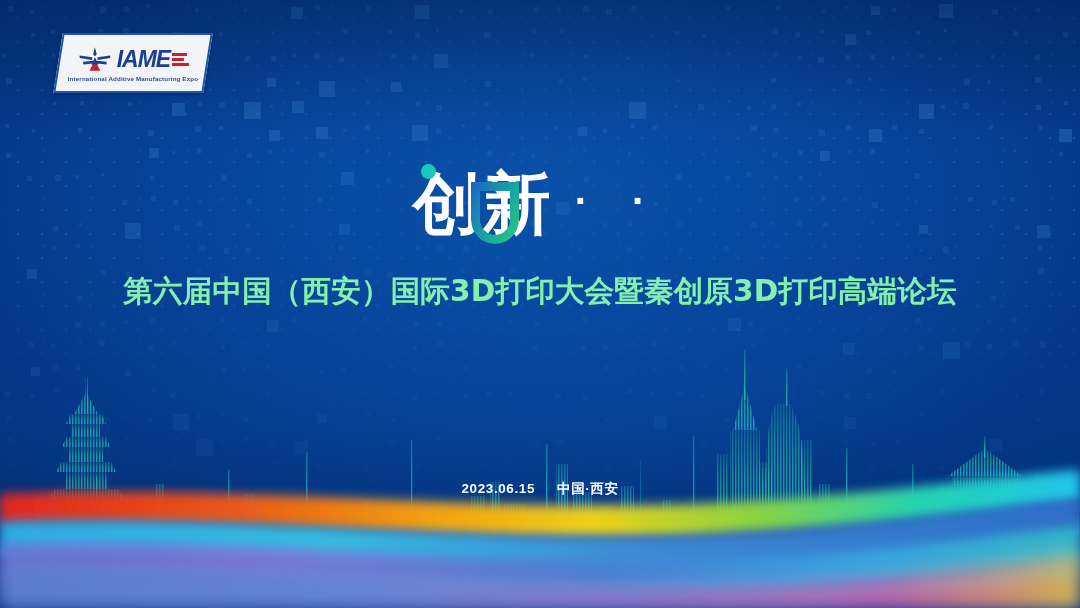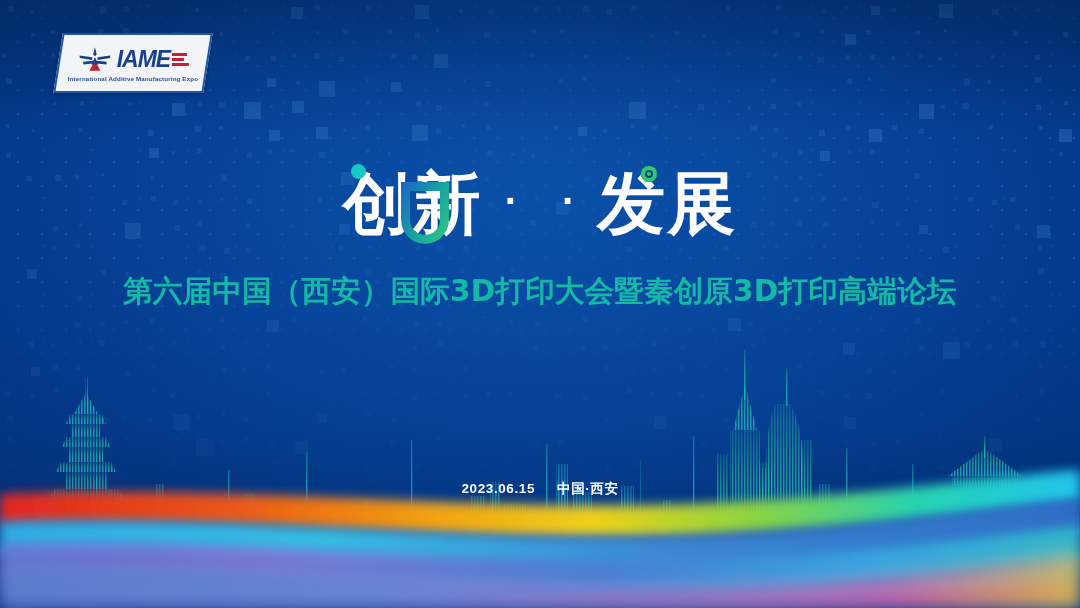--- a/index.html
+++ b/index.html
@@ -141,21 +141,21 @@
     position: absolute; left: 44px; top: -4px;
     width: 16px; height: 16px; border-radius: 50%;
     background: #2ecb66;
     box-shadow: inset 0 0 0 4px #2ecb66, inset 0 0 0 6px #0b3f93;
   }
 
   
   .title-cn {
     position: absolute; left: 0; right: 0; top: 272px;
     text-align: center;
-    color: #14b8a6;
+    color: #86efac;
     font-weight: 800;
     font-size: 29.5px;
     letter-spacing: 0.2px;
     font-family: "DejaVu Sans", "Liberation Sans", sans-serif;
     white-space: nowrap;
   }
   .title-en {
     position: absolute; left: 0; right: 0; top: 314px;
     text-align: center;
     color: #eef4fc;
@@ -704,24 +704,20 @@
       <span class="acc-dot-cyan"></span>
       <span class="acc-u2"></span>
       <span class="slogan-txt">创新</span>
     </div>
 
     <span class="slogan-dot-sep">·</span>
 
 
     <span class="slogan-dot-sep">·</span>
 
-    <div class="slogan-grp">
-      <span class="acc-dot-green"></span>
-      <span class="slogan-txt">发展</span>
-    </div>
 
   </div>
 
   <div class="title-cn">第六届中国（西安）国际3D打印大会暨秦创原3D打印高端论坛</div>
 
 
   <div class="skyline">
     <svg viewBox="0 0 1080 190" preserveAspectRatio="none" aria-hidden="true">
       <defs>
         <linearGradient id="bldg" x1="0" y1="0" x2="0" y2="1">

